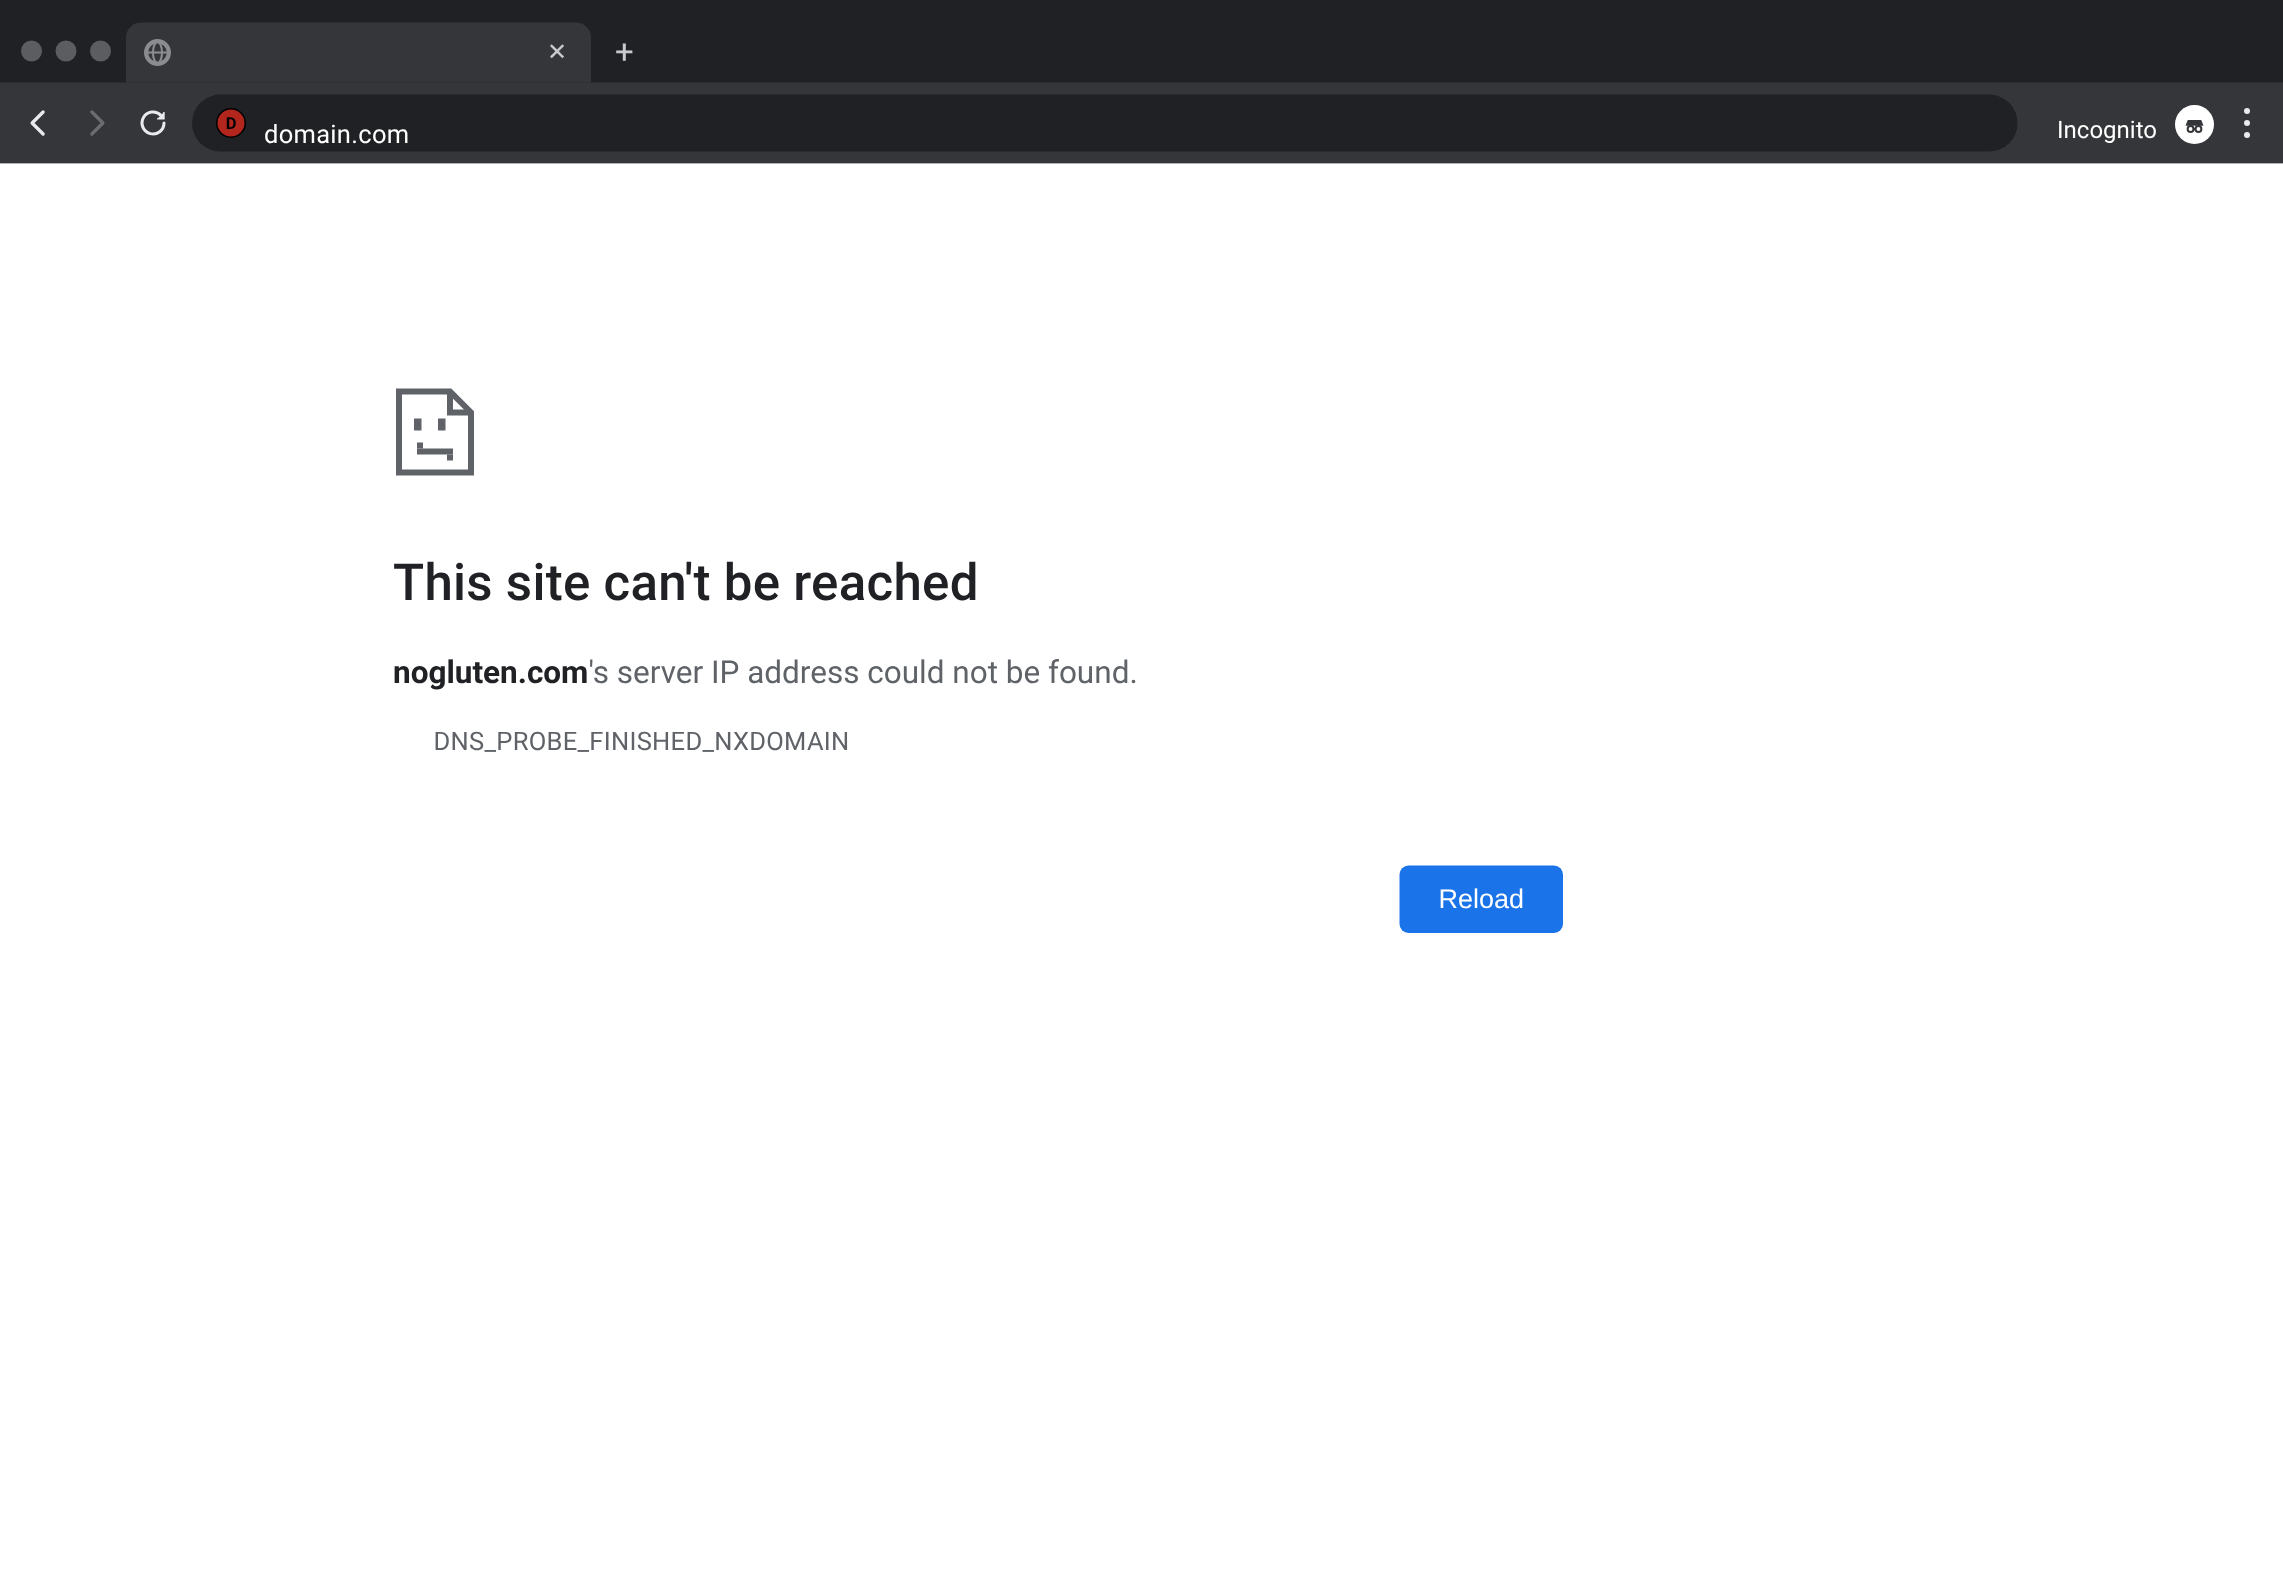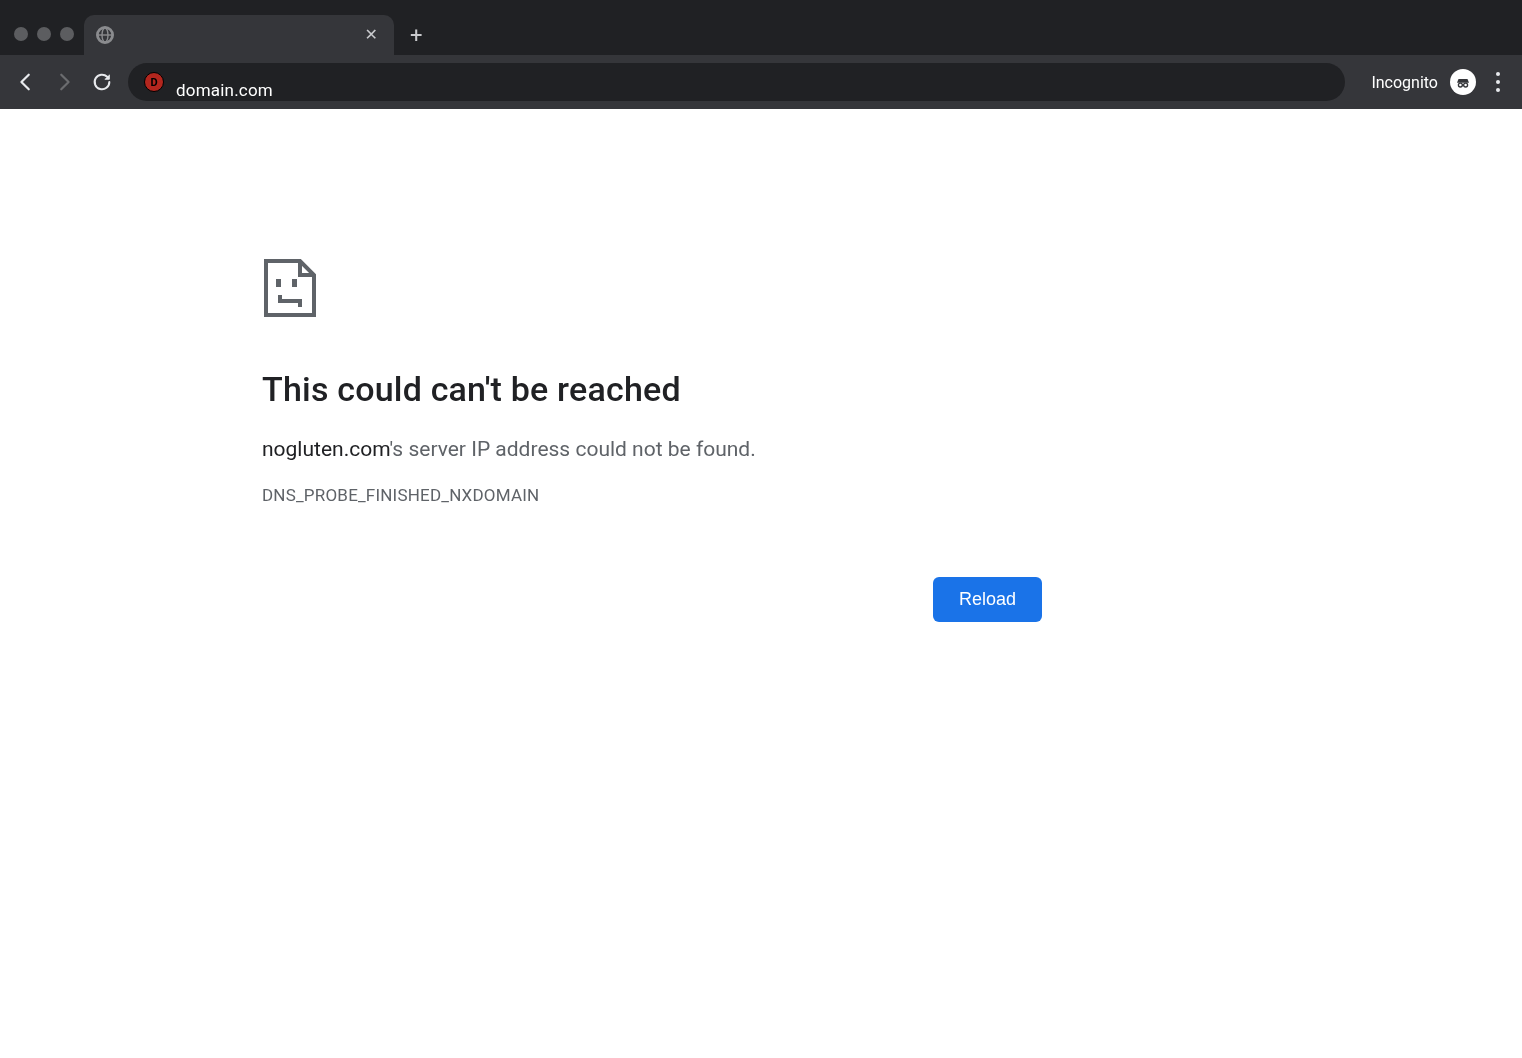--- a/index.html
+++ b/index.html
@@ -126,21 +126,21 @@
     }
     .omnibox-text {
       font-size: 17px;
       color: #ffffff;
       letter-spacing: .2px;
       margin-top: 16px;
     }
     
     .toolbar-right {
       display: flex;
-      align-items: center;
+      align-items: flex-end;
       gap: 12px;
       padding-left: 12px;
     }
     .incognito-label {
       font-size: 16px;
       color: #ffffff;
     }
     .incognito-badge {
       width: 26px;
       height: 26px;
@@ -188,27 +188,28 @@
       color: #202124;
       margin-bottom: 28px;
       letter-spacing: .2px;
     }
     .error-msg {
       font-size: 21px;
       color: #5f6368;
       margin-bottom: 24px;
     }
     .error-msg .host {
-      font-weight: 400;
+      font-weight: 700;
       color: #202124;
     }
     .error-code {
       font-size: 17px;
       color: #5f6368;
       letter-spacing: .2px;
+      margin-left: 27px;
     }
     .reload-btn {
       position: absolute;
       right: 14px;
       top: 320px;
       background: #1a73e8;
       color: #ffffff;
       border: none;
       border-radius: 6px;
       padding: 12px 26px;
@@ -289,21 +290,21 @@
         <path d="M4 4 L38 4 L52 18 L52 58 L4 58 Z" fill="none" stroke="#5f6368" stroke-width="4"></path>
         <path d="M38 4 L38 18 L52 18" fill="none" stroke="#5f6368" stroke-width="4"></path>
         <rect x="14" y="22" width="5" height="8" fill="#5f6368"></rect>
         <rect x="30" y="22" width="5" height="8" fill="#5f6368"></rect>
         <rect x="16" y="42" width="24" height="4" fill="#5f6368"></rect>
         <rect x="16" y="38" width="4" height="4" fill="#5f6368"></rect>
         <rect x="36" y="46" width="4" height="4" fill="#5f6368"></rect>
       </svg>
     </div>
 
-    <h1 class="error-title">This could can't be reached</h1>
+    <h1 class="error-title">This site can't be reached</h1>
 
     <p class="error-msg">
       <span class="host">nogluten.com</span><span>'s server IP address could not be found.</span>
     </p>
 
     <p class="error-code">DNS_PROBE_FINISHED_NXDOMAIN</p>
 
     <button class="reload-btn">Reload</button>
   </div>
 </div>

